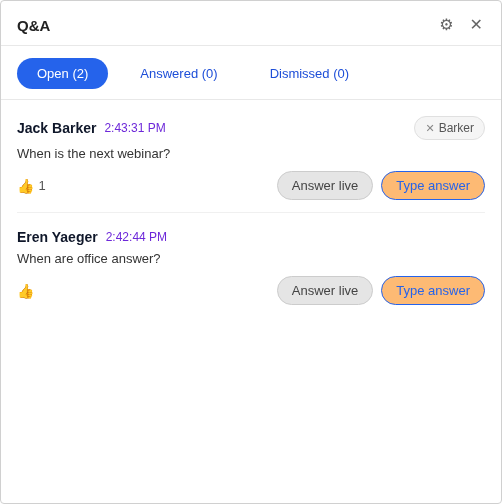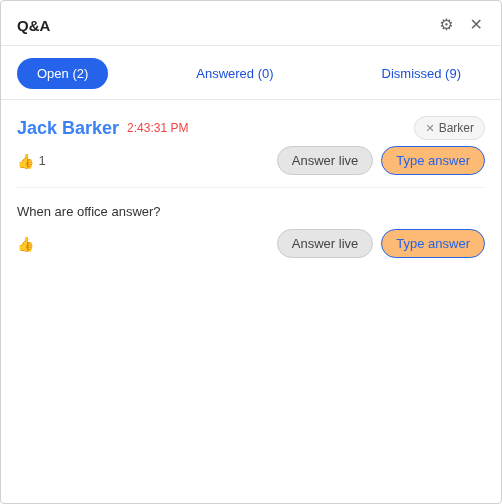--- a/index.html
+++ b/index.html
@@ -45,21 +45,20 @@
       line-height: 1;
       padding: 2px;
       display: flex;
       align-items: center;
     }
     .tabs {
       display: flex;
       gap: 8px;
       padding: 12px 16px 0 16px;
       border-bottom: 1px solid #e8e8e8;
-      justify-content: space-between;
     }
     .tab {
       padding: 8px 20px;
       font-size: 13px;
       cursor: pointer;
       border-radius: 20px;
       font-weight: 500;
       color: #1d4ed8;
       background: none;
       border: none;
@@ -87,27 +86,27 @@
       align-items: center;
       justify-content: space-between;
       margin-bottom: 6px;
     }
     .q-meta {
       display: flex;
       align-items: center;
       gap: 8px;
     }
     .q-author {
-      font-size: 18px;
+      font-size: 14px;
       font-weight: 600;
-      color: #3b82f6;
+      color: #0f172a;
     }
     .q-time {
       font-size: 12px;
-      color: #ef4444;
+      color: #6d28d9;
     }
     .dismiss-btn {
       display: flex;
       align-items: center;
       gap: 4px;
       background: #f5f5f5;
       border: 1px solid #e0e0e0;
       border-radius: 14px;
       padding: 4px 10px;
       font-size: 12px;
@@ -178,49 +177,56 @@
       </button>
       <button class="icon-btn">
         <span>✕</span>
       </button>
     </div>
   </div>
 
   <div class="tabs">
     <button class="tab active">Open (2)</button>
     <button class="tab">Answered (0)</button>
-    <button class="tab">Dismissed (9)</button>
+    <button class="tab">Dismissed (0)</button>
   </div>
 
   <div class="content">
 
     <div class="question-card">
       <div class="q-header">
         <div class="q-meta">
           <span class="q-author">Jack Barker</span>
           <span class="q-time">2:43:31 PM</span>
         </div>
         <button class="dismiss-btn">
           <span class="x">✕</span>
           <span>Barker</span>
         </button>
       </div>
+      <div class="q-text">When is the next webinar?</div>
       <div class="q-actions">
         <div class="q-left">
           <span class="like-icon">👍</span>
           <span class="like-count">1</span>
         </div>
         <div class="q-buttons">
           <button class="btn-answer-live">Answer live</button>
           <button class="btn-type-answer">Type answer</button>
         </div>
       </div>
     </div>
 
     <div class="question-card">
+      <div class="q-header">
+        <div class="q-meta">
+          <span class="q-author">Eren Yaeger</span>
+          <span class="q-time">2:42:44 PM</span>
+        </div>
+      </div>
       <div class="q-text">When are office answer?</div>
       <div class="q-actions">
         <div class="q-left">
           <span class="like-icon">👍</span>
         </div>
         <div class="q-buttons">
           <button class="btn-answer-live">Answer live</button>
           <button class="btn-type-answer">Type answer</button>
         </div>
       </div>

